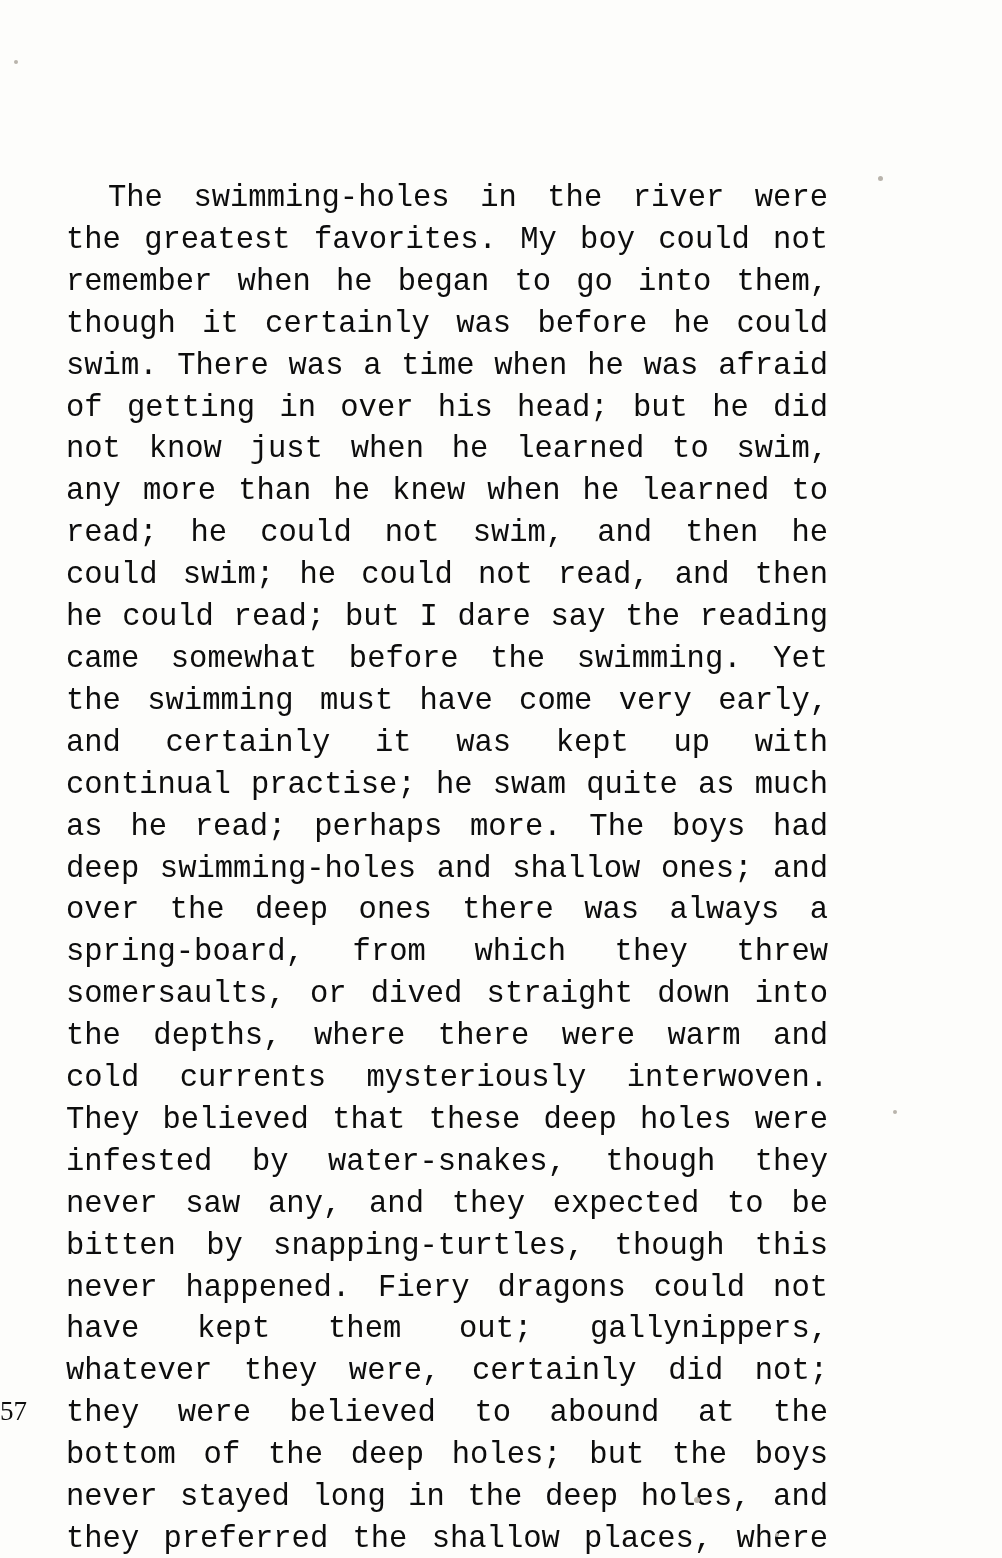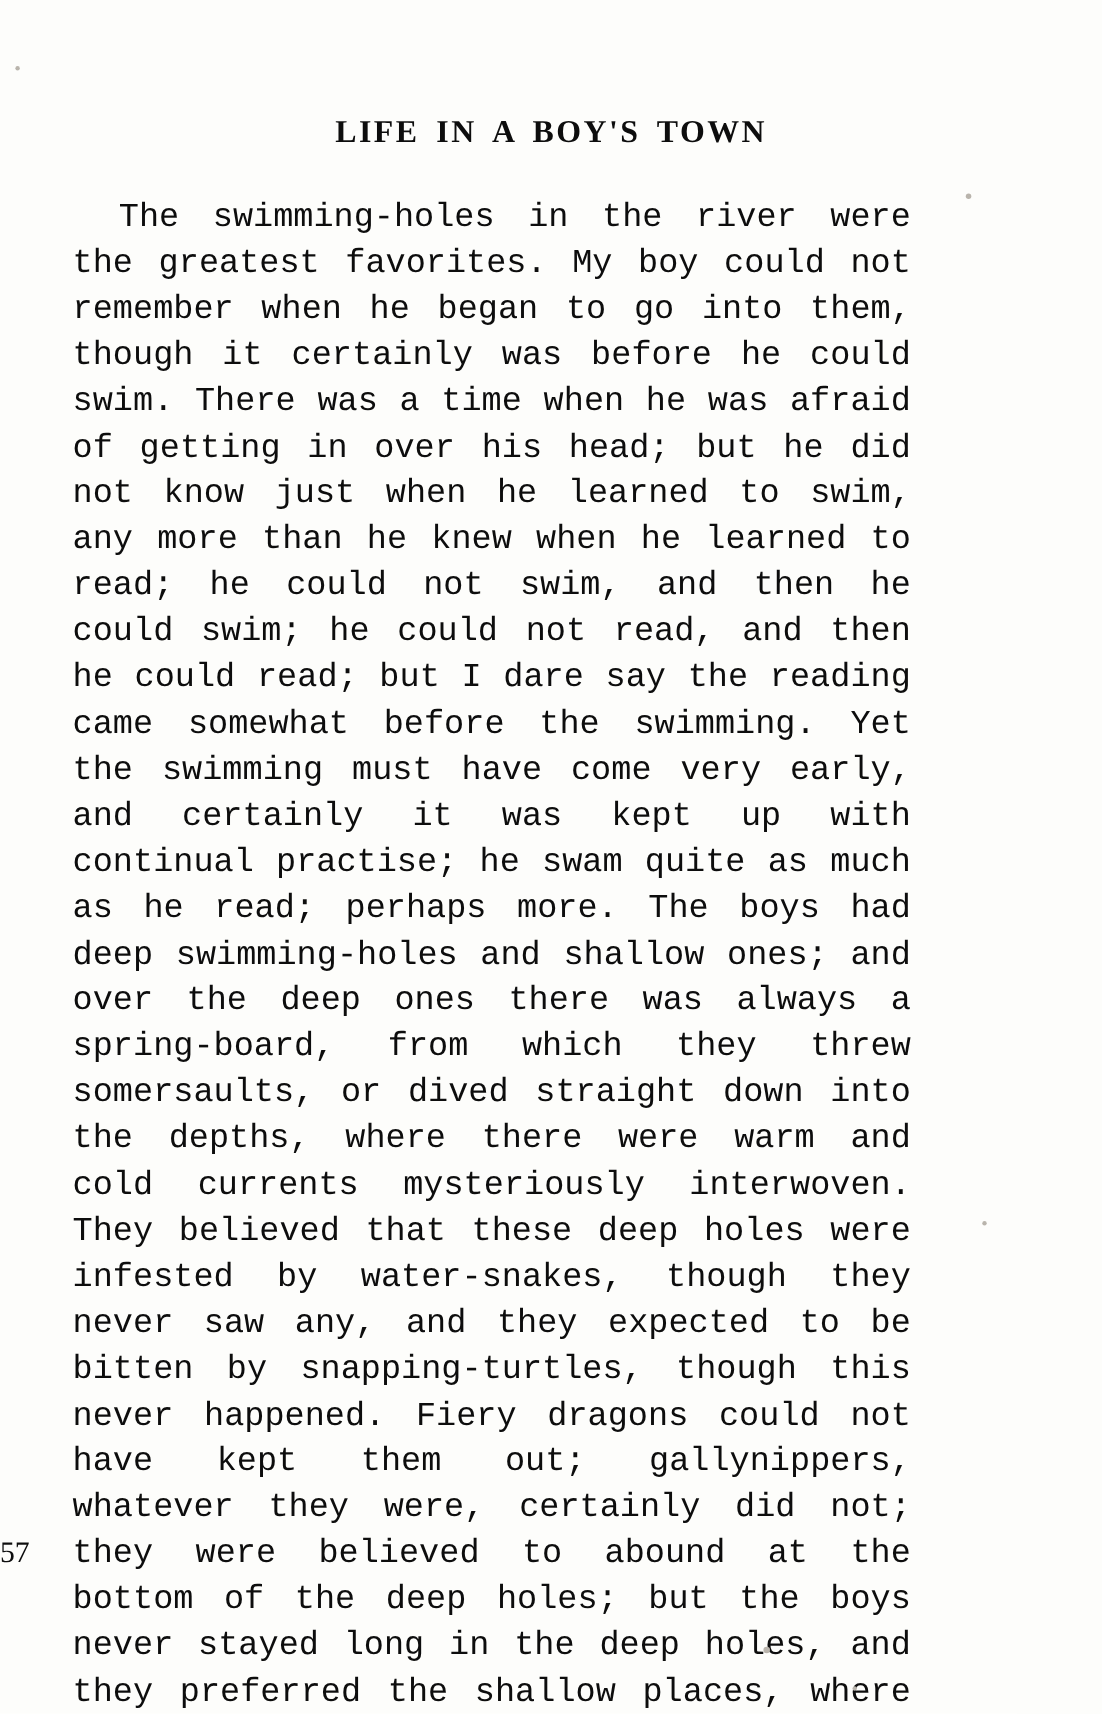--- a/index.html
+++ b/index.html
@@ -70,21 +70,20 @@
   .s2 { top: 1110px; left: 893px; width: 4px; height: 4px; }
   .s3 { top: 1497px; left: 694px; width: 6px; height: 6px; }
   .s4 { top: 1533px; left: 775px; width: 4px; height: 4px; }
   .s5 { top: 60px; left: 14px; width: 4px; height: 4px; }
 </style>
 </head>
 <body>
 
 <div class="page">
 
-  <div class="running-head">LIFE IN A BOY'S TOWN</div>
 
   <div class="body-text">
     <p>The swimming-holes in the river were the greatest favorites. My boy could not remember when he began to go into them, though it certainly was before he could swim. There was a time when he was afraid of getting in over his head; but he did not know just when he learned to swim, any more than he knew when he learned to read; he could not swim, and then he could swim; he could not read, and then he could read; but I dare say the reading came somewhat before the swimming. Yet the swimming must have come very early, and certainly it was kept up with continual practise; he swam quite as much as he read; perhaps more. The boys had deep swimming-holes and shallow ones; and over the deep ones there was always a spring-board, from which they threw somersaults, or dived straight down into the depths, where there were warm and cold currents mysteriously interwoven. They believed that these deep holes were infested by water-snakes, though they never saw any, and they expected to be bitten by snapping-turtles, though this never happened. Fiery dragons could not have kept them out; gallynippers, whatever they were, certainly did not; they were believed to abound at the bottom of the deep holes; but the boys never stayed long in the deep holes, and they preferred the shallow places, where the river broke into a long ripple (they called it riffle) on</p>
   </div>
 
   <div class="folio">57</div>
 
   <span class="speck s1"></span>
   <span class="speck s2"></span>
   <span class="speck s3"></span>

